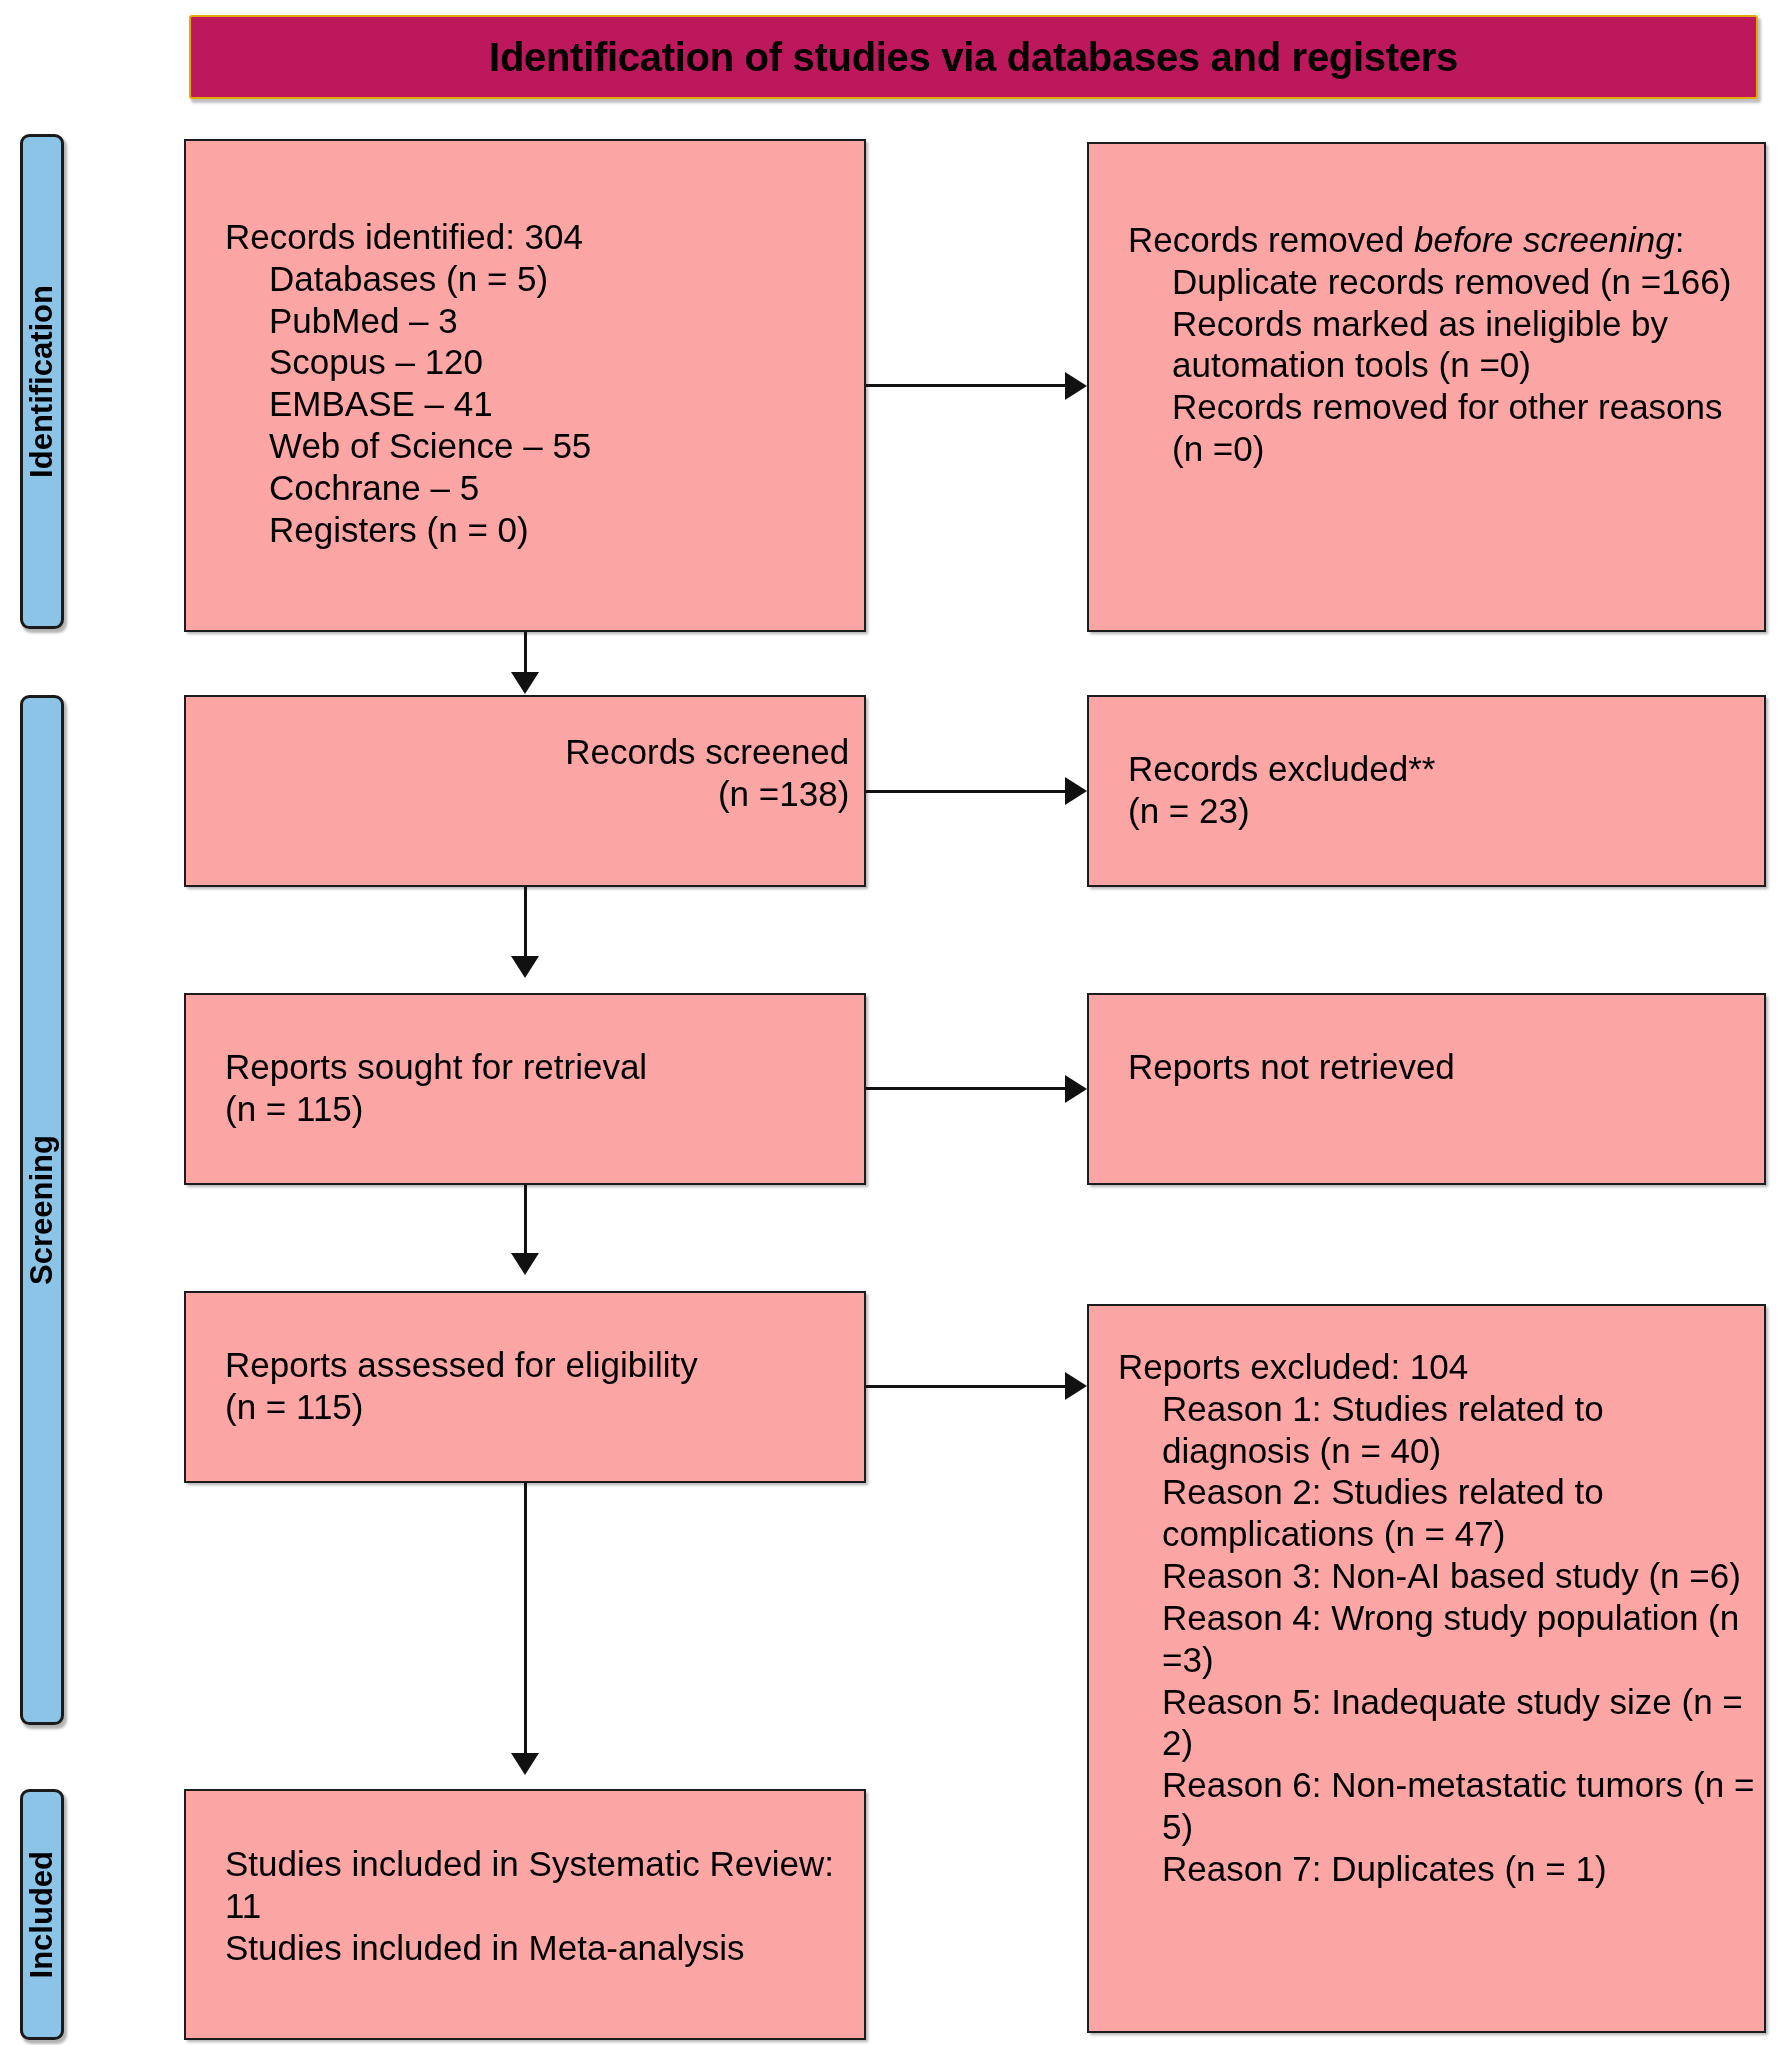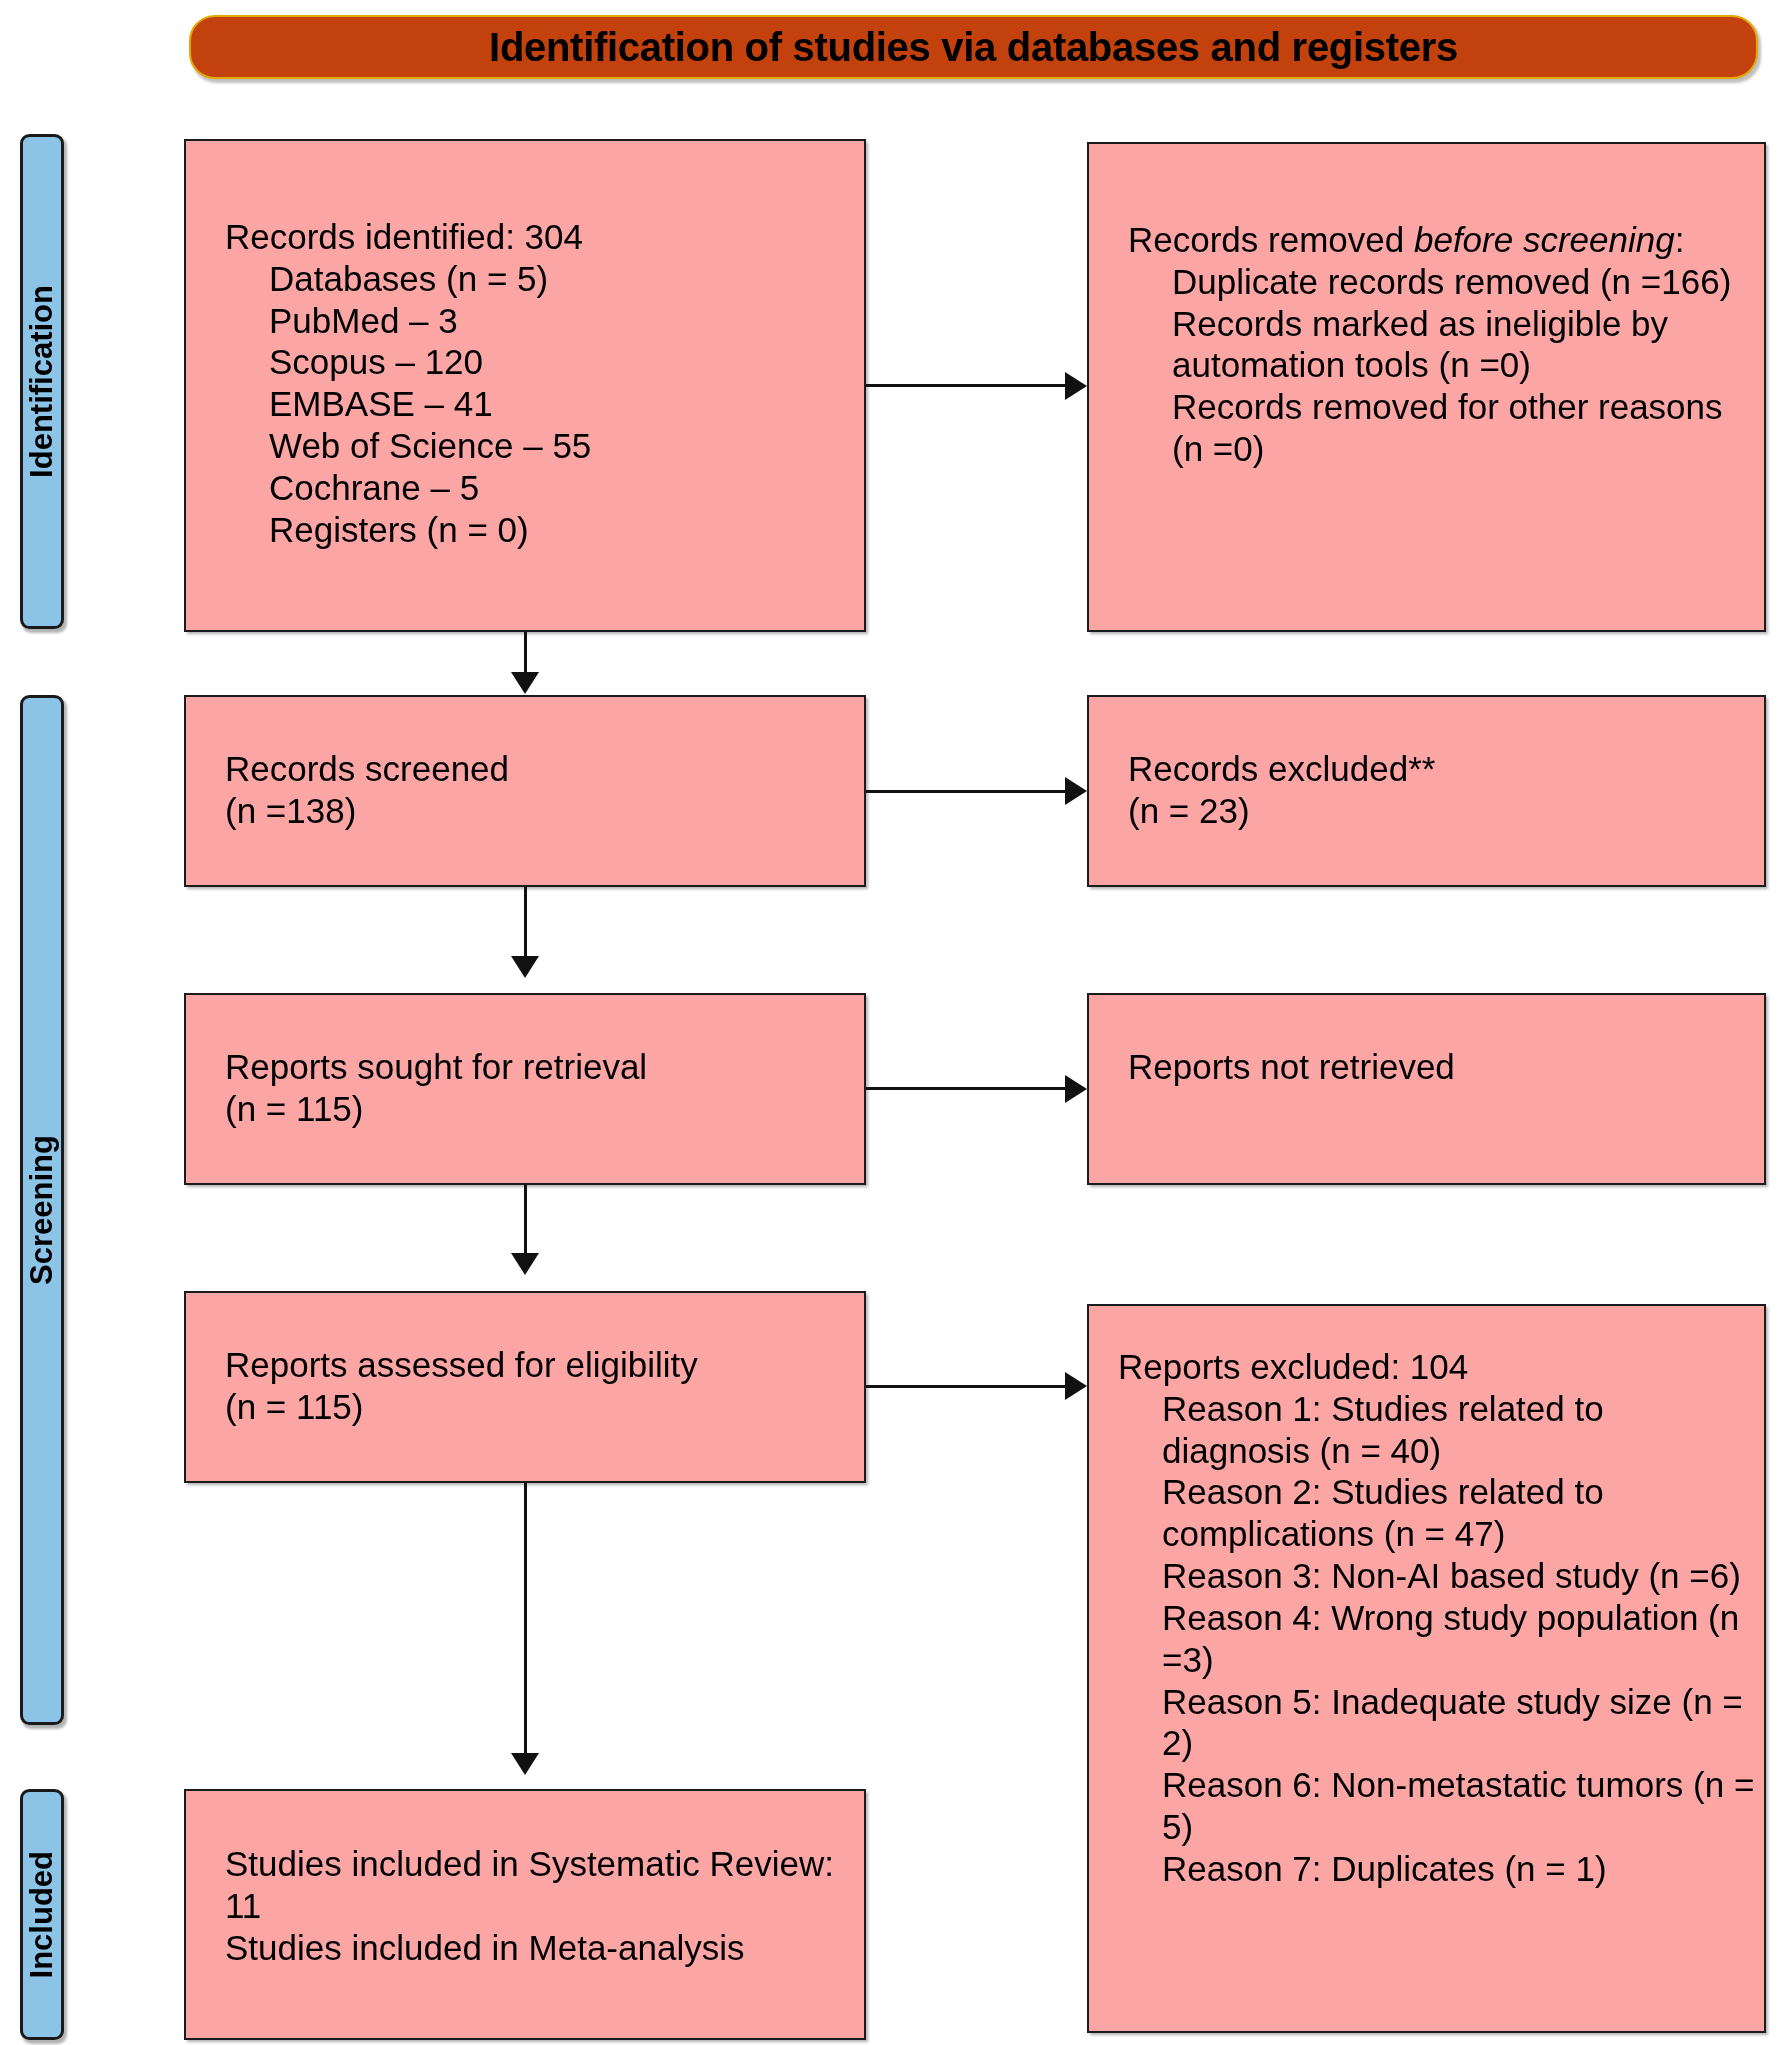--- a/index.html
+++ b/index.html
@@ -15,24 +15,24 @@
     font-family: "Liberation Sans", sans-serif;
     overflow: hidden;
   }
 
   
   .header-bar {
     position: absolute;
     left: 189px;
     top: 15.4px;
     width: 1569px;
-    height: 64px;
-    background: #c2410c;
+    height: 84px;
+    background: #be185d;
     border: 2px solid #E3A900;
-    border-radius: 26px;
+    border-radius: 3px;
     box-sizing: border-box;
     display: flex;
     align-items: center;
     justify-content: center;
     box-shadow: 2.7px 3.3px 2.7px rgba(0,0,0,0.25);
   }
   .header-bar .title {
     font-size: 40px;
     font-weight: bold;
     color: #000000;
@@ -97,21 +97,21 @@
   #box-screened       { top: 695px; height: 192px; }
   #box-excluded       { top: 695px; height: 192px; }
   #box-sought         { top: 993px; height: 192px; }
   #box-notretrieved   { top: 993px; height: 192px; }
   #box-assessed       { top: 1291px; height: 192px; }
   #box-reportsexcl    { top: 1304px; height: 729px; padding-left: 28px; }
   #box-included       { top: 1789px; height: 251px; }
 
   #box-identified   .box-text { top: 75px; }
   #box-removed      .box-text { top: 75px; }
-  #box-screened     .box-text { top: 51px; }
+  #box-screened     .box-text { top: 34px; text-align: right; }
   #box-excluded     .box-text { top: 51px; }
   #box-sought       .box-text { top: 51px; }
   #box-notretrieved .box-text { top: 51px; }
   #box-assessed     .box-text { top: 51px; }
   #box-reportsexcl  .box-text { top: 40px; left: 29px; right: 9.4px; }
   #box-included     .box-text { top: 52px; }
 
   
   .conn { position: absolute; background: #111111; }
   .conn-v { width: 3.3px; }

